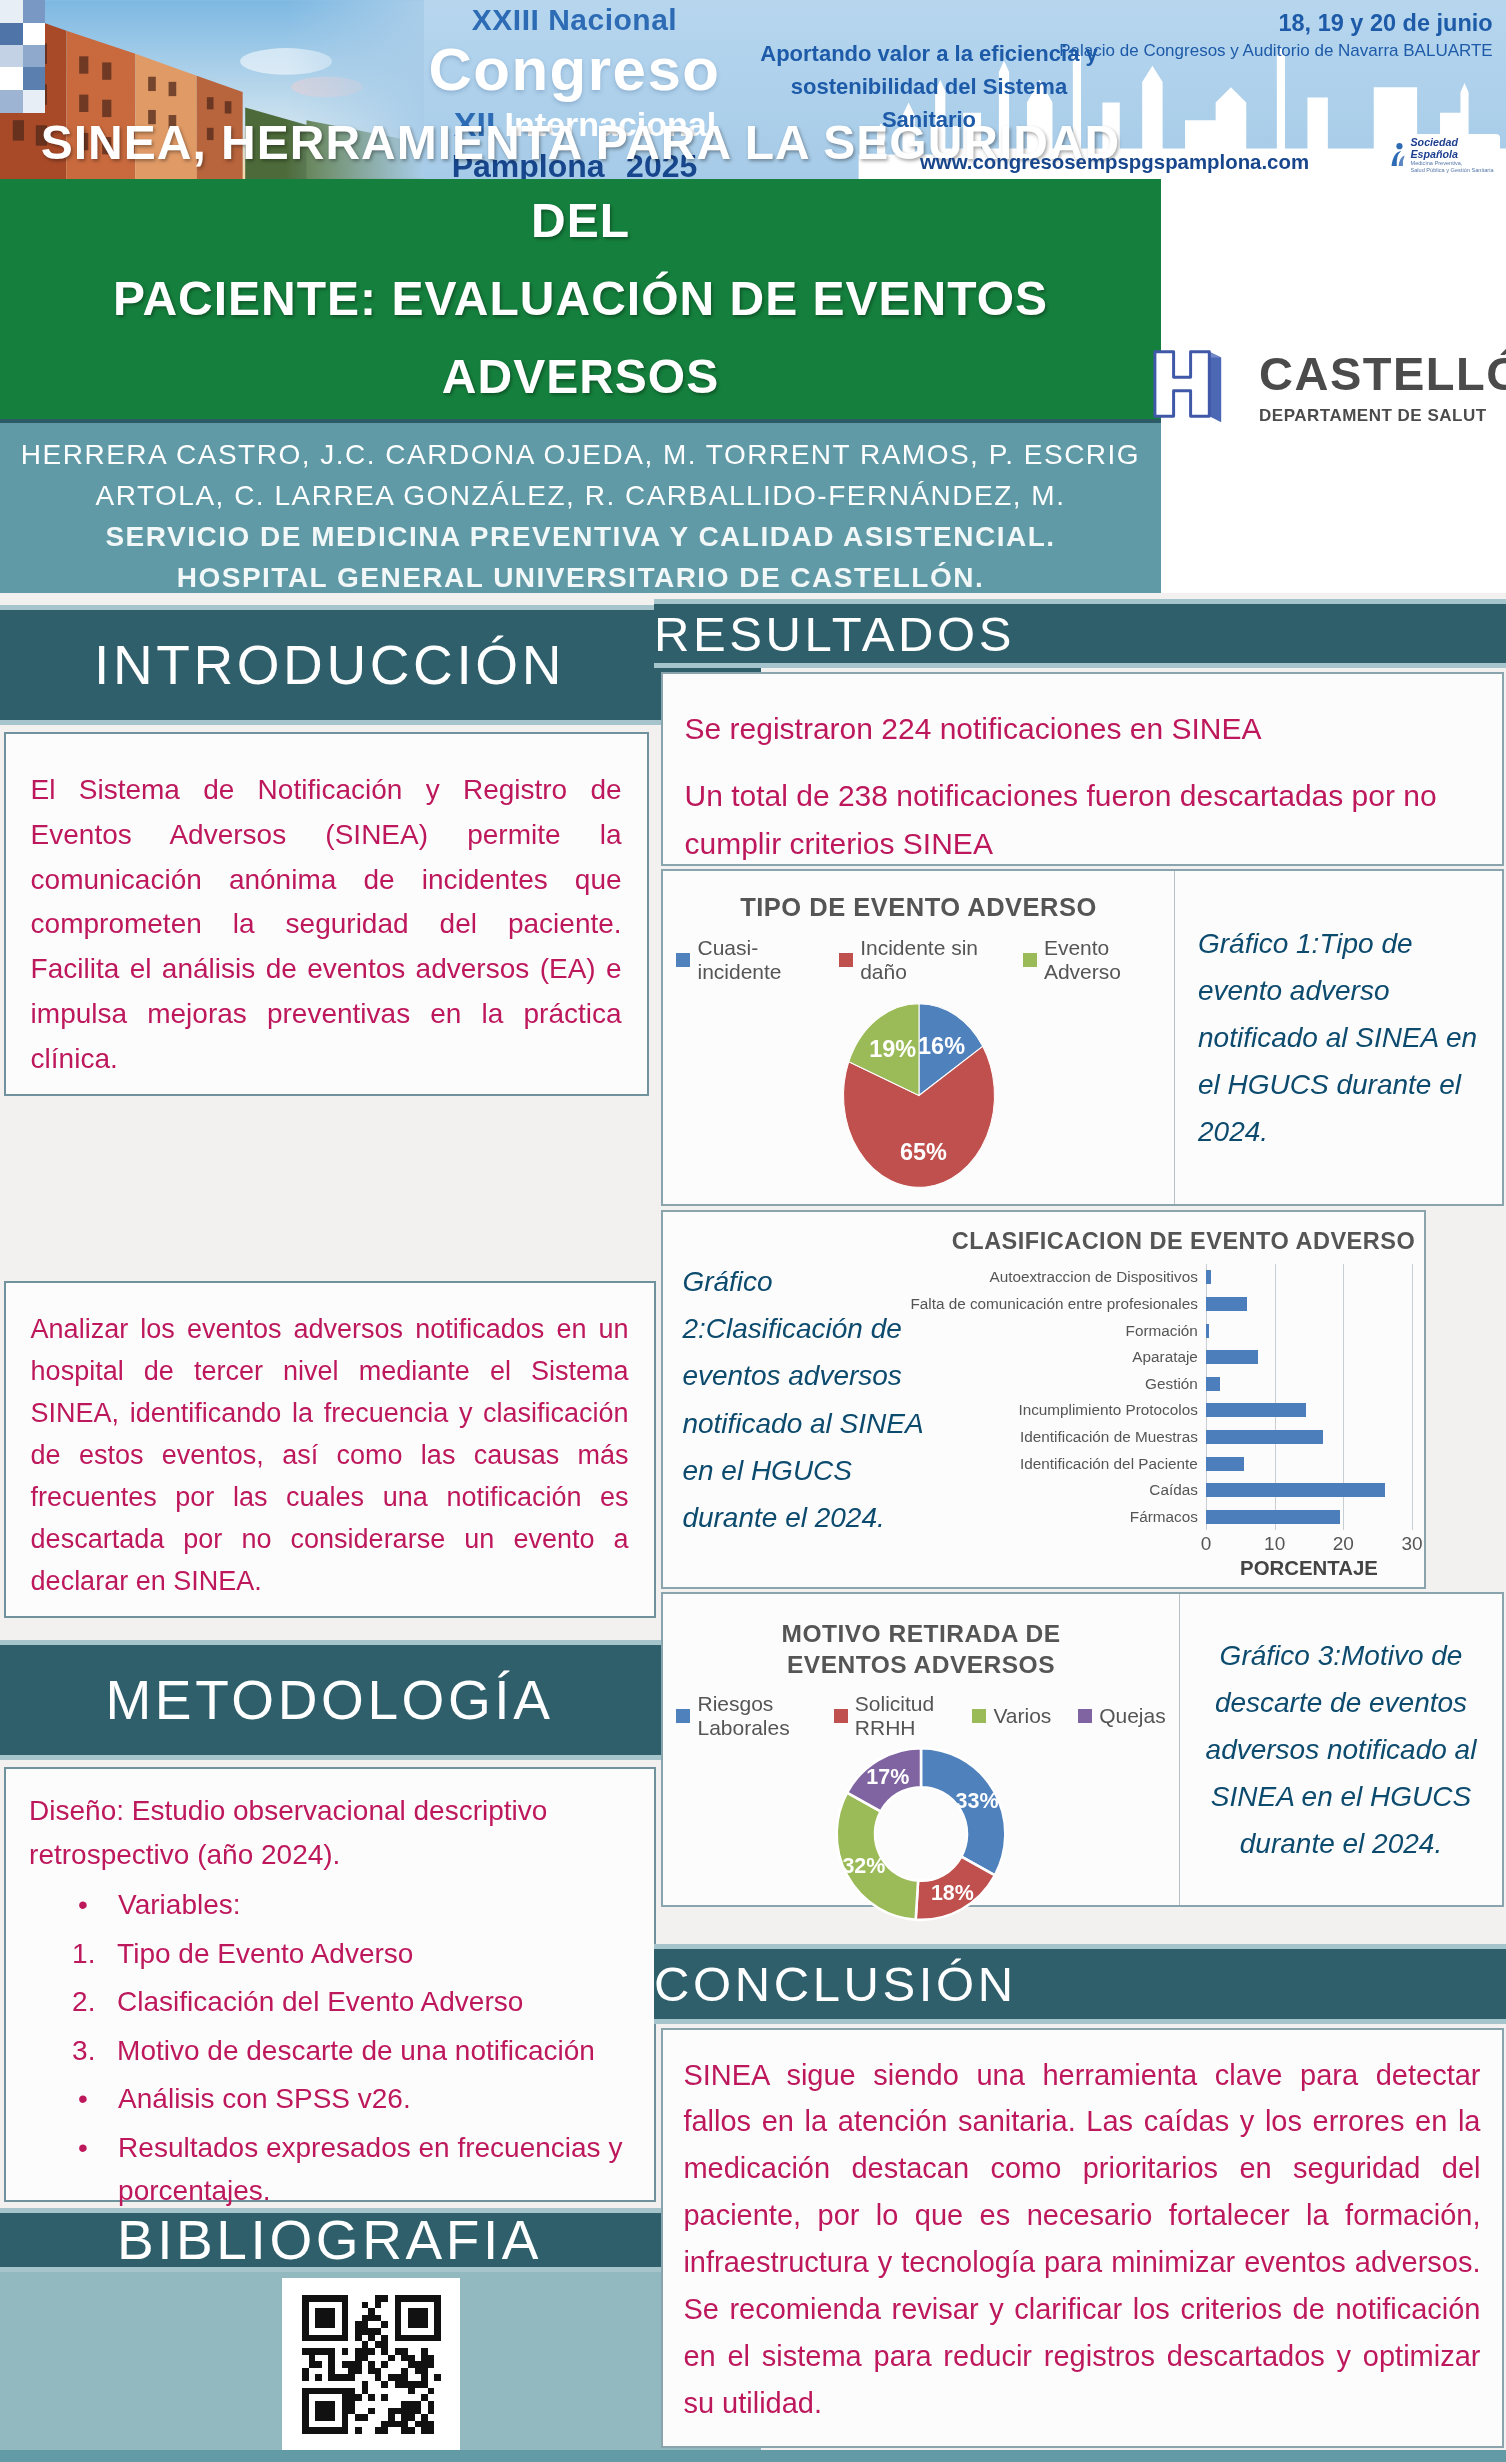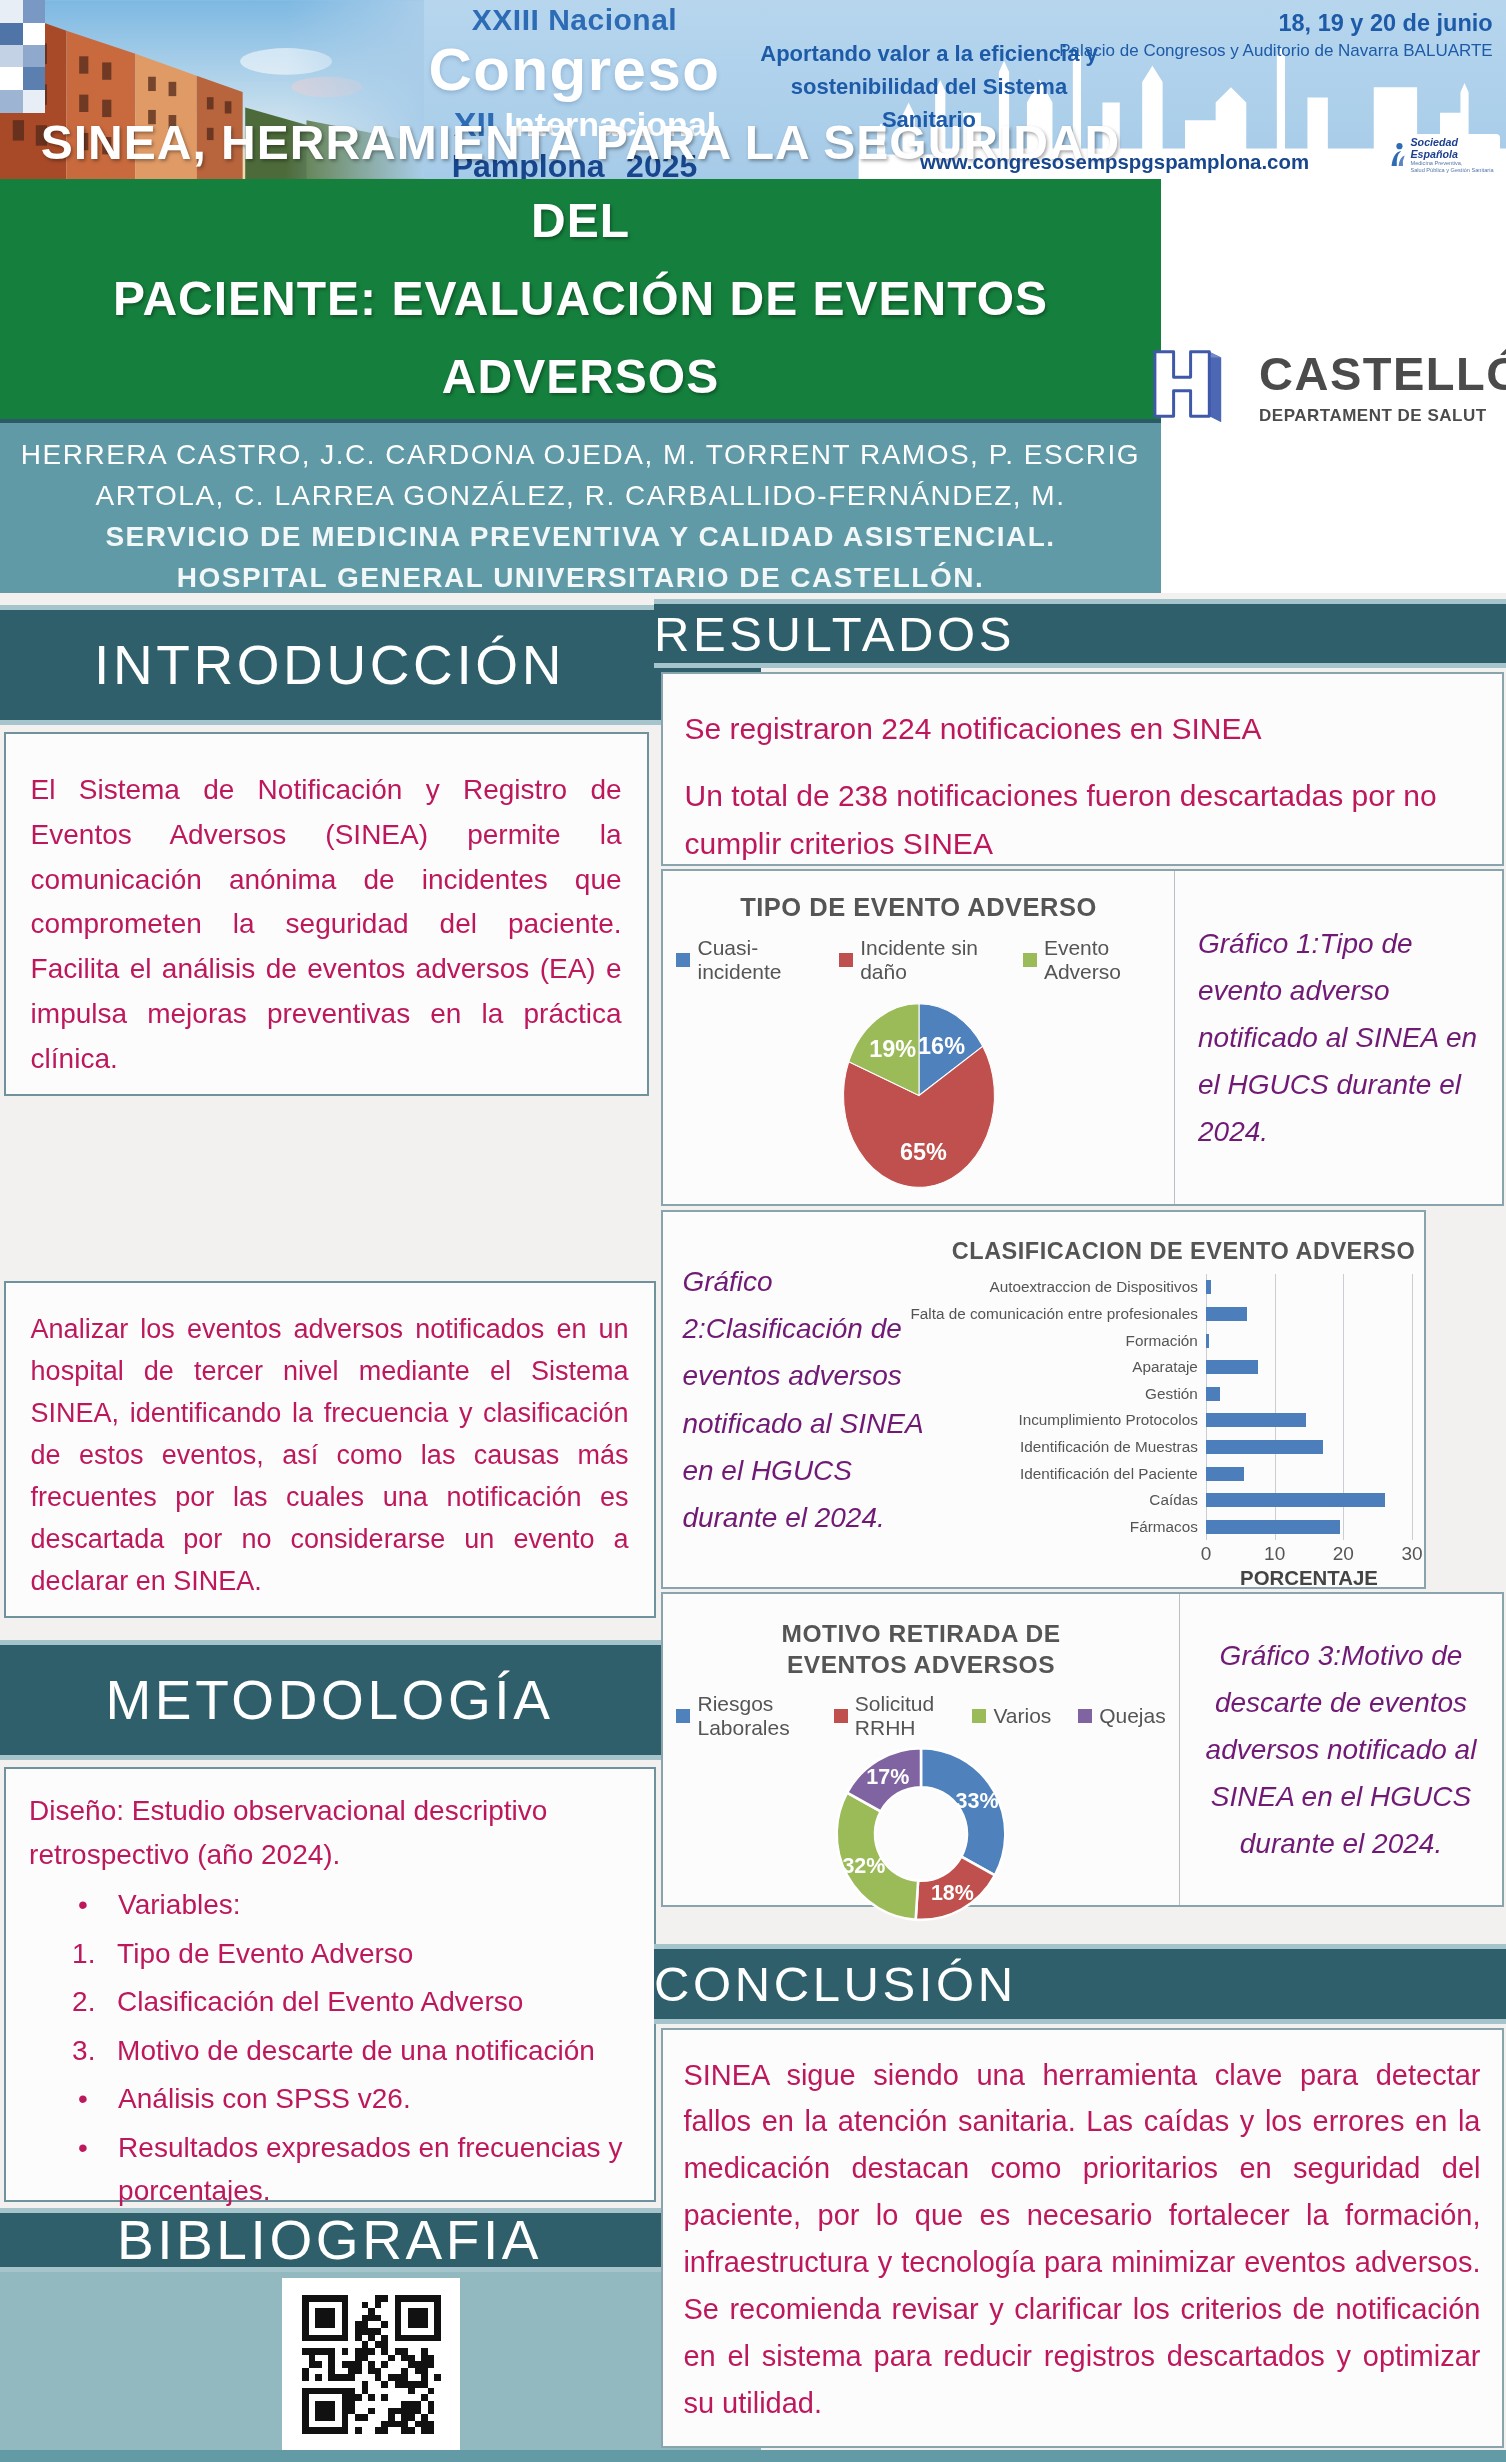--- a/index.html
+++ b/index.html
@@ -62,21 +62,21 @@
   .met-row{display:flex;margin:5.1px 0;}
   .met-row .m{flex:none;}
   .met-row.bullet .m{margin-left:49px;width:40px;}
   .met-row.num .m{margin-left:43px;width:45px;}
   .met-row .t{flex:1;}
 
   
   .figbox{display:flex;}
   .figcell{box-sizing:border-box;}
   .divider-left{border-left:1.5px solid #b9c0c4;}
-  .caption{font-style:italic;color:#701a75;font-size:28px;line-height:1.68;font-weight:500;}
+  .caption{font-style:italic;color:#0c4a6e;font-size:28px;line-height:1.68;font-weight:500;}
   .vcenter{display:flex;align-items:center;}
   .chart-title{color:#555;font-weight:bold;text-align:center;letter-spacing:0.5px;}
   .legend{display:flex;justify-content:center;align-items:center;}
   .legend .li{display:flex;align-items:center;margin:0 13.3px;}
   .legend .sw{width:14px;height:14px;margin-right:7.2px;flex:none;}
   .legend .lt{font-size:21px;color:#555;}
 
   
   .bc{display:flex;margin-top:9.2px;}
   .bc-labels{width:263px;flex:none;}
@@ -533,21 +533,21 @@
     <div class="figcell divider-left vcenter" style="flex:1;padding:20.4px 23px;">
       <div class="caption">Gráfico 1:Tipo de evento adverso notificado al SINEA en el HGUCS durante el  2024.</div>
     </div>
   </div>
 
   <div class="panel right figbox" style="left:661px;top:1210px;width:765px;height:379px;">
     <div class="figcell vcenter" style="width:280px;padding:20.4px 5.1px 20.4px 19.4px;">
       <div class="caption">Gráfico 2:Clasificación de eventos adversos notificado al  SINEA en el HGUCS durante el  2024.</div>
     </div>
     <div class="figcell" style="flex:1;">
-      <div class="chart-title" style="font-size:23.5px;padding-top:26px;">CLASIFICACION DE EVENTO ADVERSO</div>
+      <div class="chart-title" style="font-size:23.5px;padding-top:16px;">CLASIFICACION DE EVENTO ADVERSO</div>
       <div class="bc">
         <div class="bc-labels" id="bc-labels">
             <div class="bc-label">Autoextraccion de Dispositivos</div>
             <div class="bc-label">Falta de comunicación entre profesionales</div>
             <div class="bc-label">Formación</div>
             <div class="bc-label">Aparataje</div>
             <div class="bc-label">Gestión</div>
             <div class="bc-label">Incumplimiento Protocolos</div>
             <div class="bc-label">Identificación de Muestras</div>
             <div class="bc-label">Identificación del Paciente</div>

